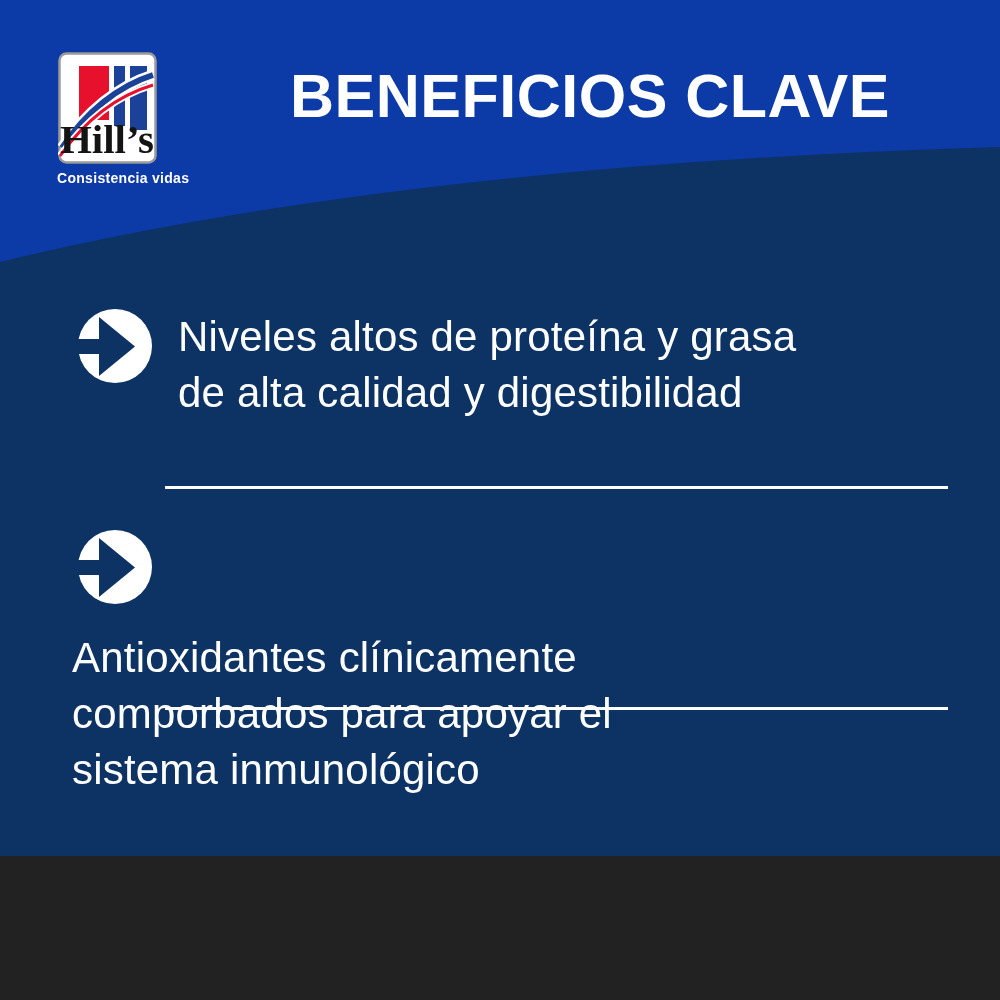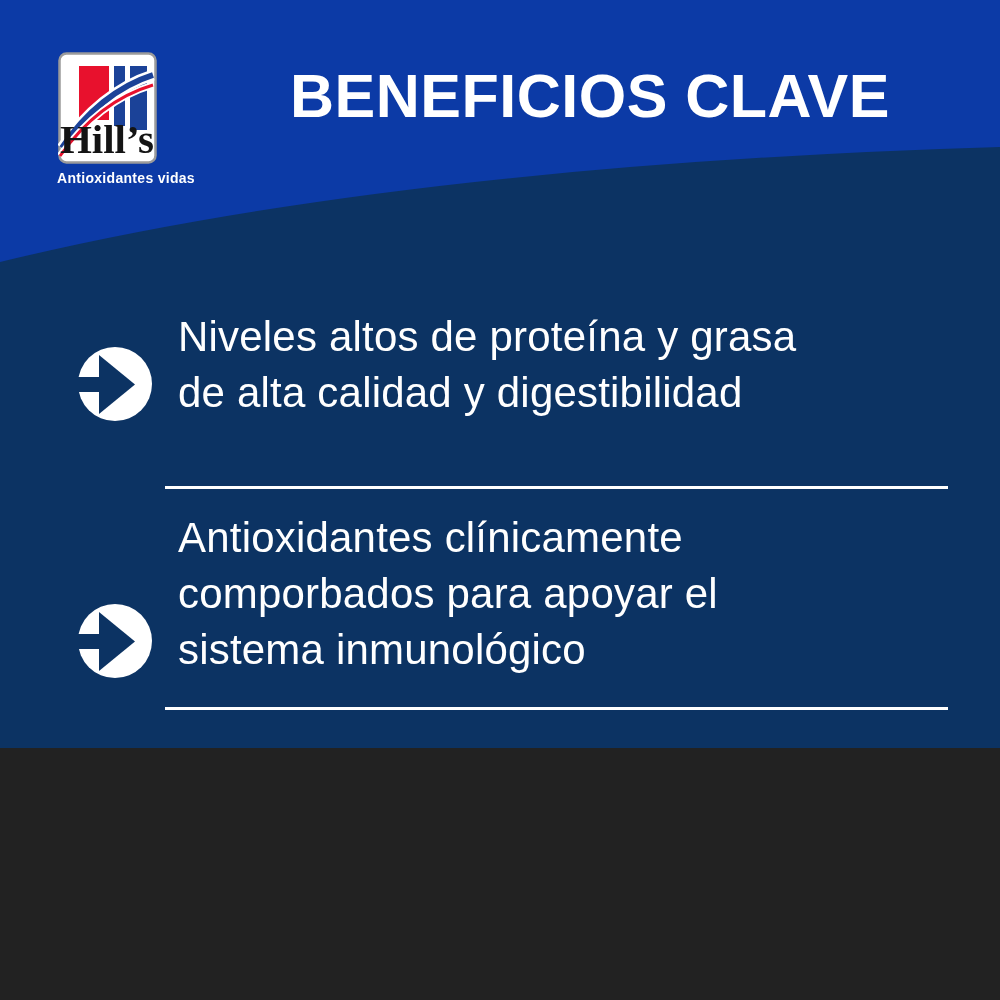--- a/index.html
+++ b/index.html
@@ -10,21 +10,21 @@
     --logo-blue: #1B4298;
   }
   * { margin: 0; padding: 0; box-sizing: border-box; }
   body {
     font-family: "Liberation Sans", "DejaVu Sans", sans-serif;
     background: #222;
   }
   .canvas {
     position: relative;
     width: 1000px;
-    height: 748px;
+    height: 856px;
     background: var(--body-navy);
     overflow: hidden;
   }
   .header-curve {
     position: absolute;
     top: 0; left: 0;
     width: 1000px; height: 270px;
     display: block;
   }
   .logo-box {
@@ -51,25 +51,25 @@
     font-weight: bold;
     letter-spacing: 0.5px;
     line-height: 60px;
     white-space: nowrap;
   }
   .benefit-row {
     position: absolute;
     left: 72px;
     right: 30px;
     display: flex;
-    align-items: flex-end;
+    align-items: flex-start;
     gap: 26px;
   }
   .benefit-row.row-1 { top: 309px; }
-  .benefit-row.row-2 { top: 510px; }
+  .benefit-row.row-2 { top: 530px; flex-direction: column; }
   .benefit-row.row-3 { top: 739px; }
   .bullet-icon { flex: 0 0 auto; width: 80px; height: 74px; }
   .benefit-text {
     color: var(--text-white);
     font-size: 42px;
     line-height: 56px;
     letter-spacing: 0.2px;
     white-space: pre-line;
   }
   .divider {
@@ -98,21 +98,21 @@
       <rect x="56" y="14" width="11" height="60" style="fill:var(--logo-blue)"></rect>
       <rect x="72" y="14" width="17" height="64" style="fill:var(--logo-blue)"></rect>
       <path d="M4,96 C28,60 60,34 95,23" style="fill:none;stroke:#ffffff;stroke-width:11"></path>
       <path d="M4,96 C28,60 60,34 95,23" style="fill:none;stroke:var(--logo-blue);stroke-width:6"></path>
       <path d="M2,104 C26,70 58,44 95,33" style="fill:none;stroke:#ffffff;stroke-width:7"></path>
       <path d="M2,104 C26,70 58,44 95,33" style="fill:none;stroke:var(--logo-red);stroke-width:3"></path>
     </g>
     <text x="49" y="101" text-anchor="middle" style="font-family:'Liberation Serif','DejaVu Serif',serif;font-weight:bold;font-size:41px;fill:#141414">Hill’s</text>
   </svg>
 
-  <div class="brand-tagline">Antioxidantes vidas</div>
+  <div class="brand-tagline">Consistencia vidas</div>
 
   <h1 class="page-title">BENEFICIOS CLAVE</h1>
 
   <div class="benefit-row row-1">
     <svg class="bullet-icon" viewBox="0 0 80 74">
       <circle cx="43" cy="37" r="37" fill="#ffffff"></circle>
       <rect x="0" y="30" width="32" height="15" style="fill:var(--body-navy)"></rect>
       <polygon points="27,8 27,67 63,37.5" style="fill:var(--body-navy)"></polygon>
     </svg>
     <div class="benefit-text">Niveles altos de proteína y grasa

